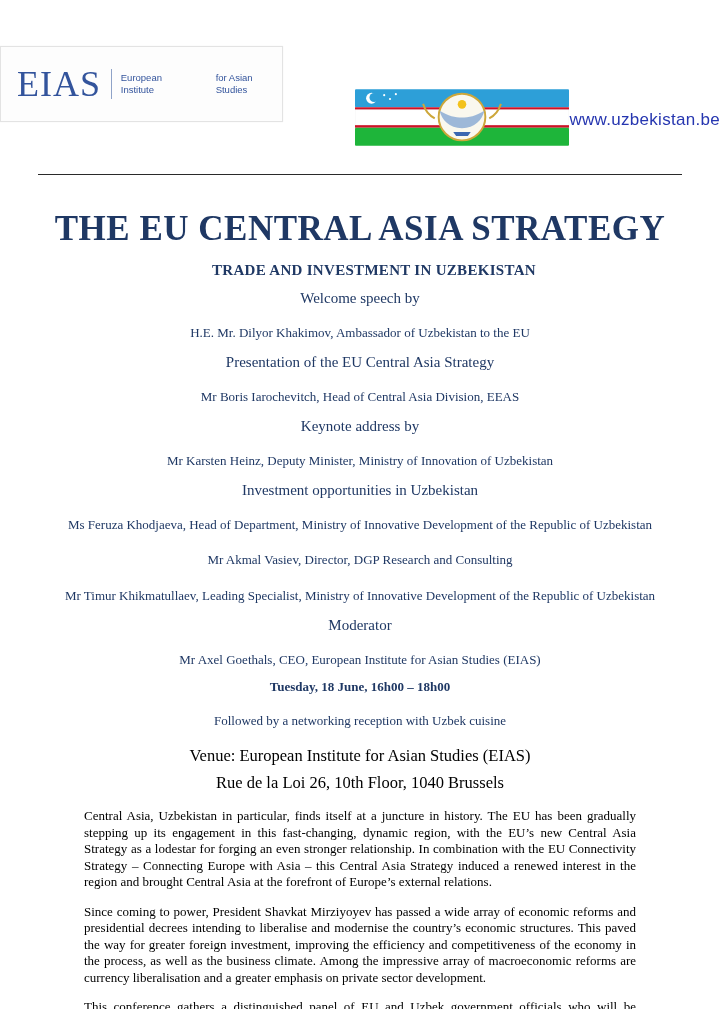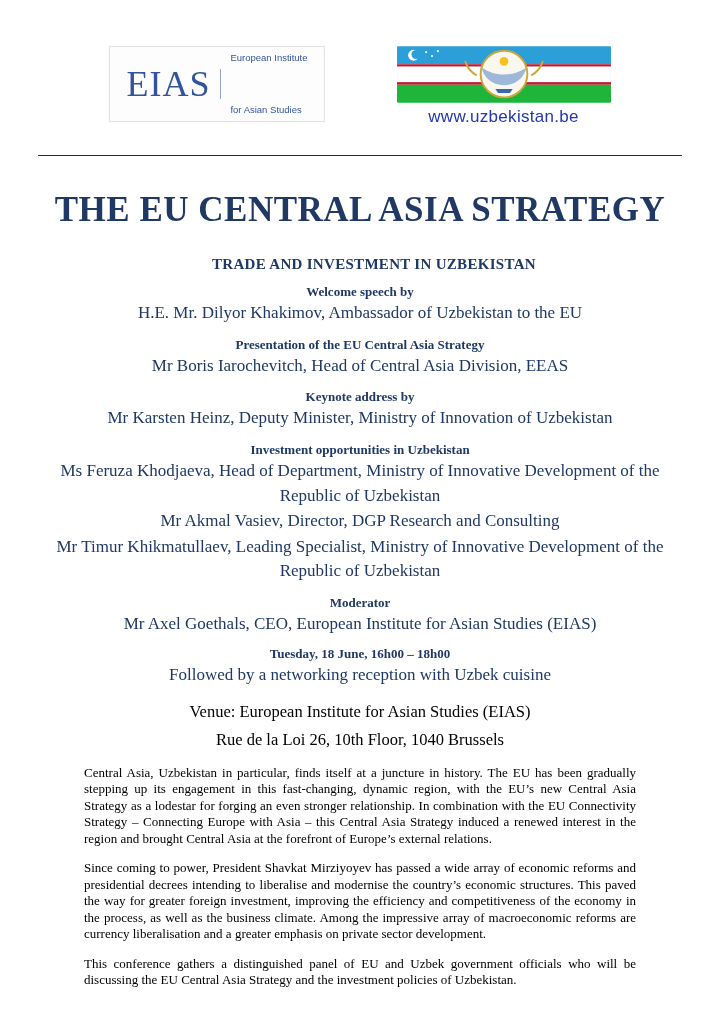--- a/index.html
+++ b/index.html
@@ -40,31 +40,31 @@
     letter-spacing: 1px;
   }
   .eias-divider {
     width: 1px;
     height: 30px;
     background: #8fa3c8;
     margin: 0 9px 0 10px;
   }
   .eias-tagline {
     display: flex;
-    flex-direction: column;
+    flex-direction: row;
     font-family: "Liberation Sans", sans-serif;
     font-size: 9.5px;
     line-height: 1.25;
     color: #33549c;
     gap: 40px;
   }
   .uz-logo {
     display: flex;
-    flex-direction: column;
     align-items: center;
+    margin-top: 43px;
   }
   .uz-flag { width: 214px; height: 57px; display: block; }
   .uz-site {
     margin-top: 4px;
     font-family: "Liberation Sans", sans-serif;
     font-size: 17px;
     color: #2636b0;
     letter-spacing: 0.3px;
   }
 
@@ -78,45 +78,45 @@
   
   .title {
     margin-top: 34px;
     text-align: center;
     font-size: 35px;
     font-weight: bold;
     letter-spacing: 0.5px;
     color: #1f3864;
   }
   .subtitle {
-    margin-top: 26px;
+    margin-top: 13px;
     text-align: center;
     font-size: 15px;
     font-weight: bold;
     letter-spacing: 0.3px;
     color: #1f3864;
     padding-left: 28px;
   }
 
   
   .program {
     margin: 10px auto 0 auto;
     max-width: 650px;
     text-align: center;
     color: #1f3864;
   }
   .prog-heading {
     margin-top: 11px;
+    font-size: 15px;
+    font-weight: normal;
+    text-align: center;
+  }
+  .prog-speaker {
+    margin-top: 17px;
     font-size: 13px;
-    font-weight: bold;
-    text-align: center;
-  }
-  .prog-speaker {
-    margin-top: 1px;
-    font-size: 17px;
     line-height: 1.45;
   }
   .prog-datetime {
     margin-top: 9px;
     font-size: 13px;
     font-weight: bold;
   }
 
   
   .venue {

